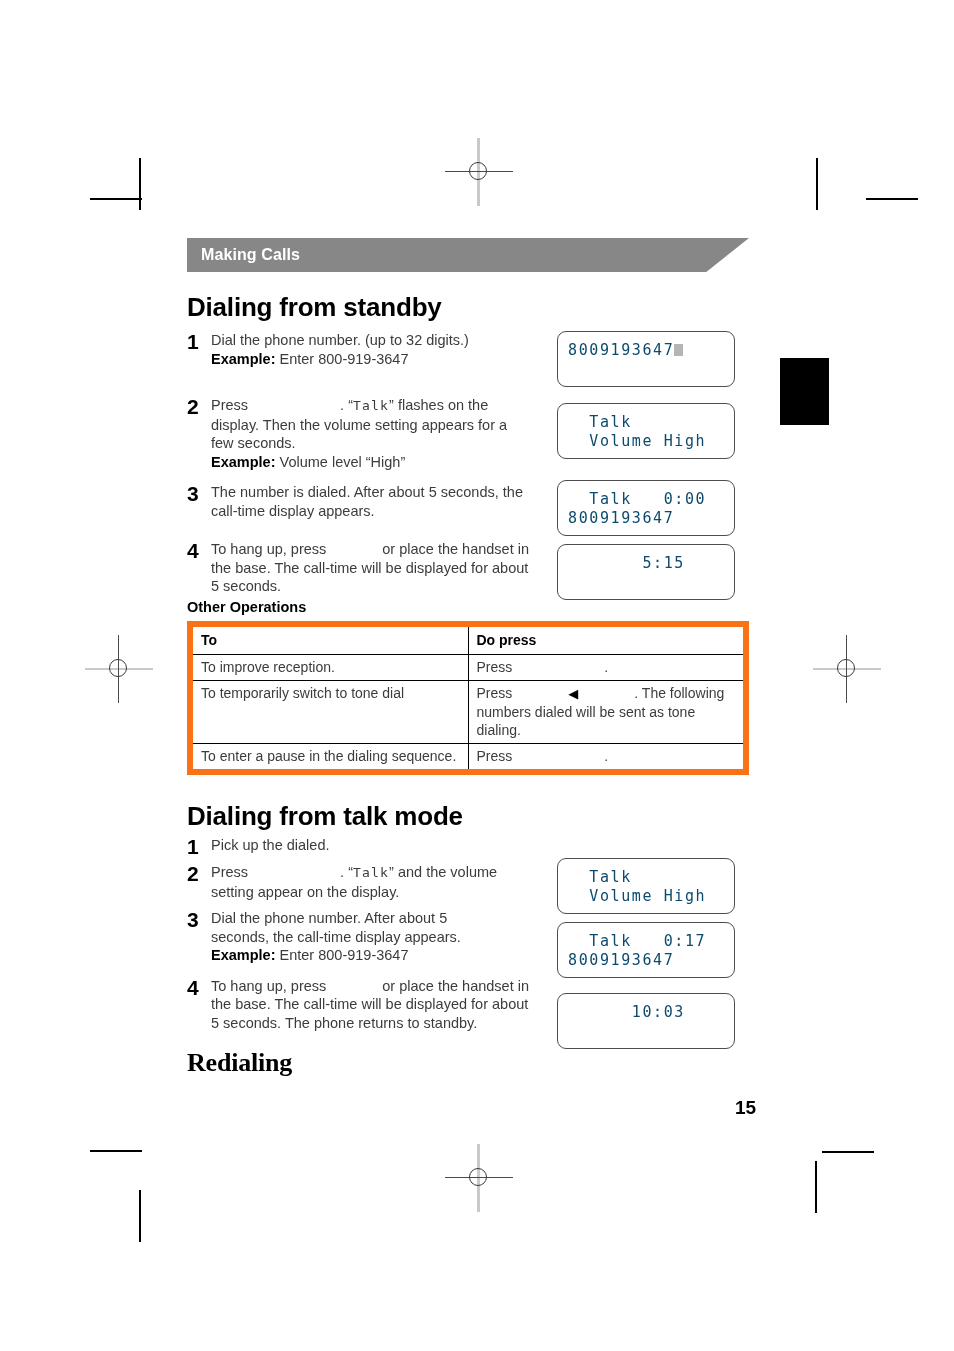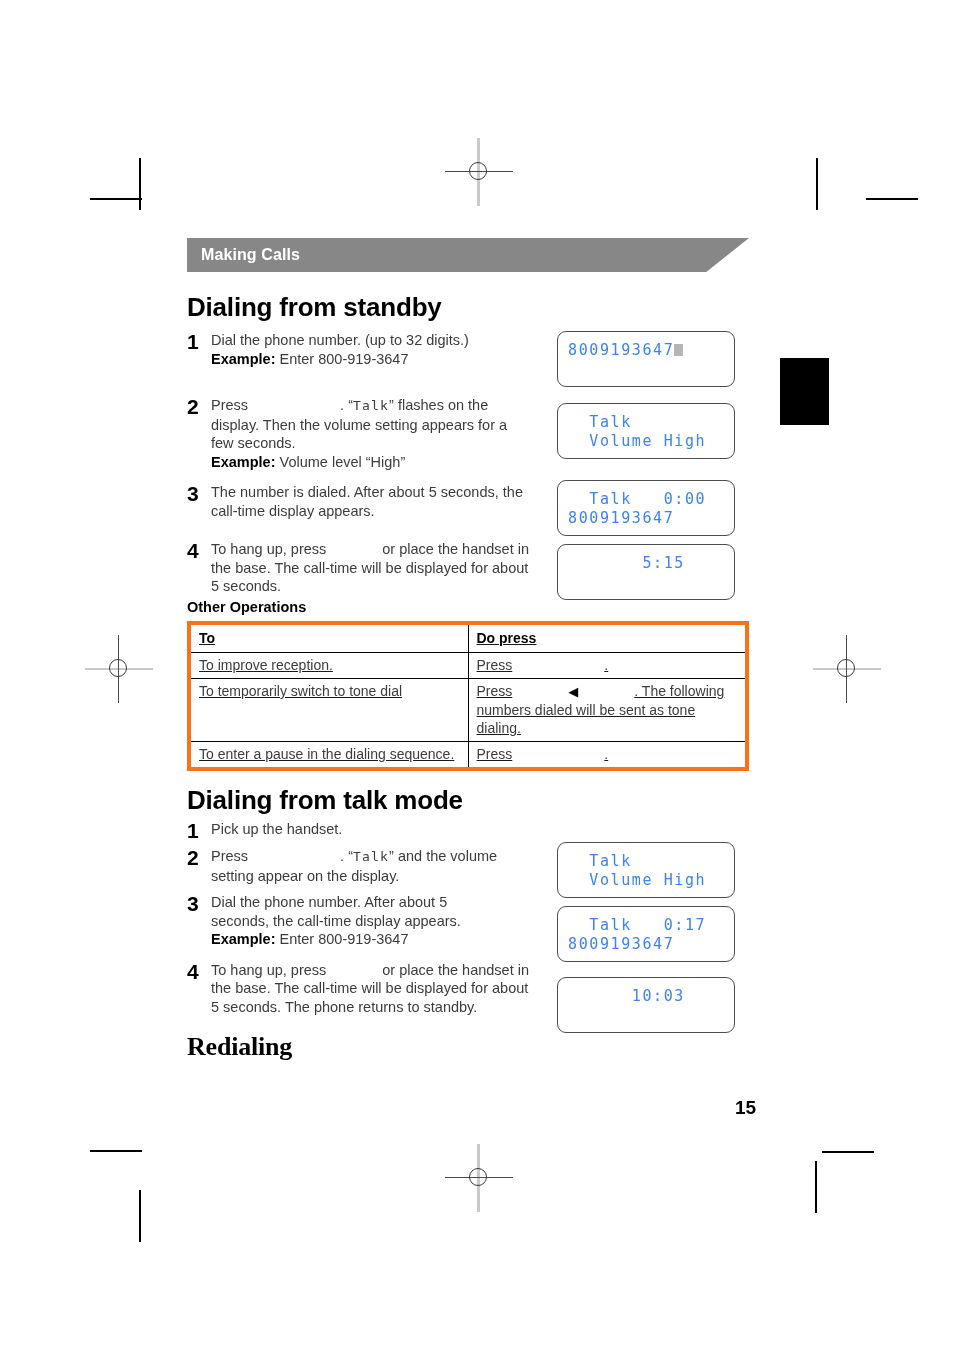--- a/index.html
+++ b/index.html
@@ -151,38 +151,37 @@
     border-radius: 9px;
     box-sizing: border-box;
     background: #fff;
     padding: 9px 10px 0 10px;
   }
   .lcd .line {
     font-family: "DejaVu Sans Mono", monospace;
     font-size: 15px;
     line-height: 19px;
     letter-spacing: 1.6px;
-    color: #3b82f6;
+    color: #0c4a6e;
     white-space: pre;
   }
   .cursor-blk {
     display: inline-block;
     width: 9px;
     height: 12px;
     background: #b5b5b5;
     vertical-align: -1px;
   }
 
   
   table.ops {
     width: 100%;
     border-collapse: collapse;
-    border: 4px solid #f97316;
-    margin-bottom: 14px;
-    text-decoration: underline;
+    border: 6px solid #f97316;
+    margin-bottom: 26px;
   }
   table.ops td {
     border: 1px solid #000;
     padding: 3px 8px 4px 8px;
     font-size: 14px;
     line-height: 18px;
     color: #3c3c3c;
     vertical-align: top;
   }
   table.ops td.hdr {
@@ -341,21 +340,21 @@
     </tr>
   </tbody>
     </table>
 
   <h2 class="sect tight">Dialing from talk mode</h2>
 
   <div class="steps" style="min-height:212px;">
 
     <div class="step" style="margin-bottom:6px;">
       <div class="num">1</div>
-      <div class="body">Pick up the handset.</div>
+      <div class="body">Pick up the dialed.</div>
     </div>
 
     <div class="step" style="margin-bottom:8px;">
       <div class="num">2</div>
       <div class="body">
         <span>Press</span><span class="gap-key"></span><span>. “</span><span class="dot-inline">Talk</span><span>” and the volume setting appear on the display.</span>
       </div>
     </div>
 
     <div class="step" style="margin-bottom:12px;">

